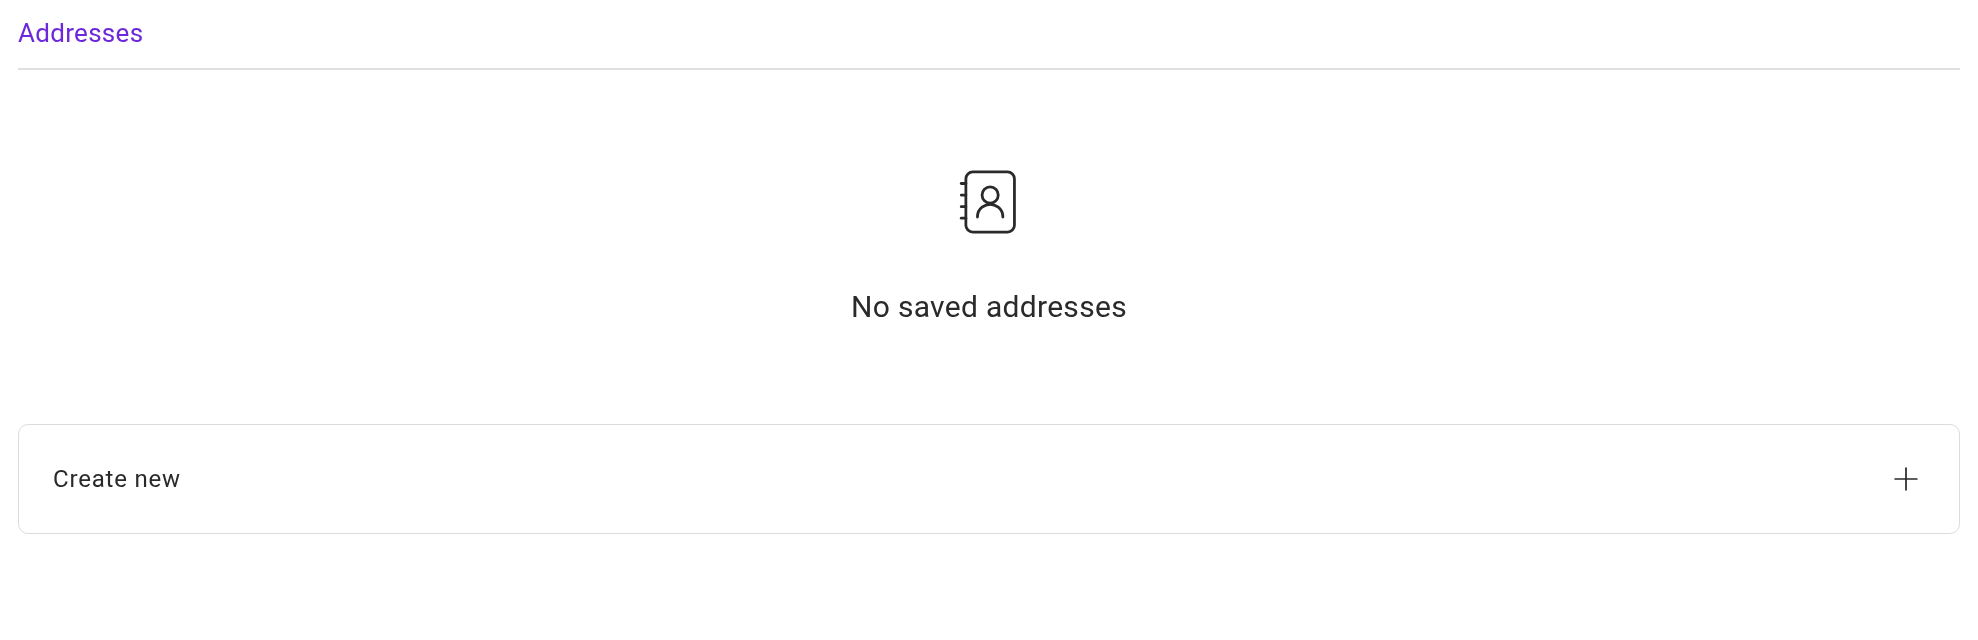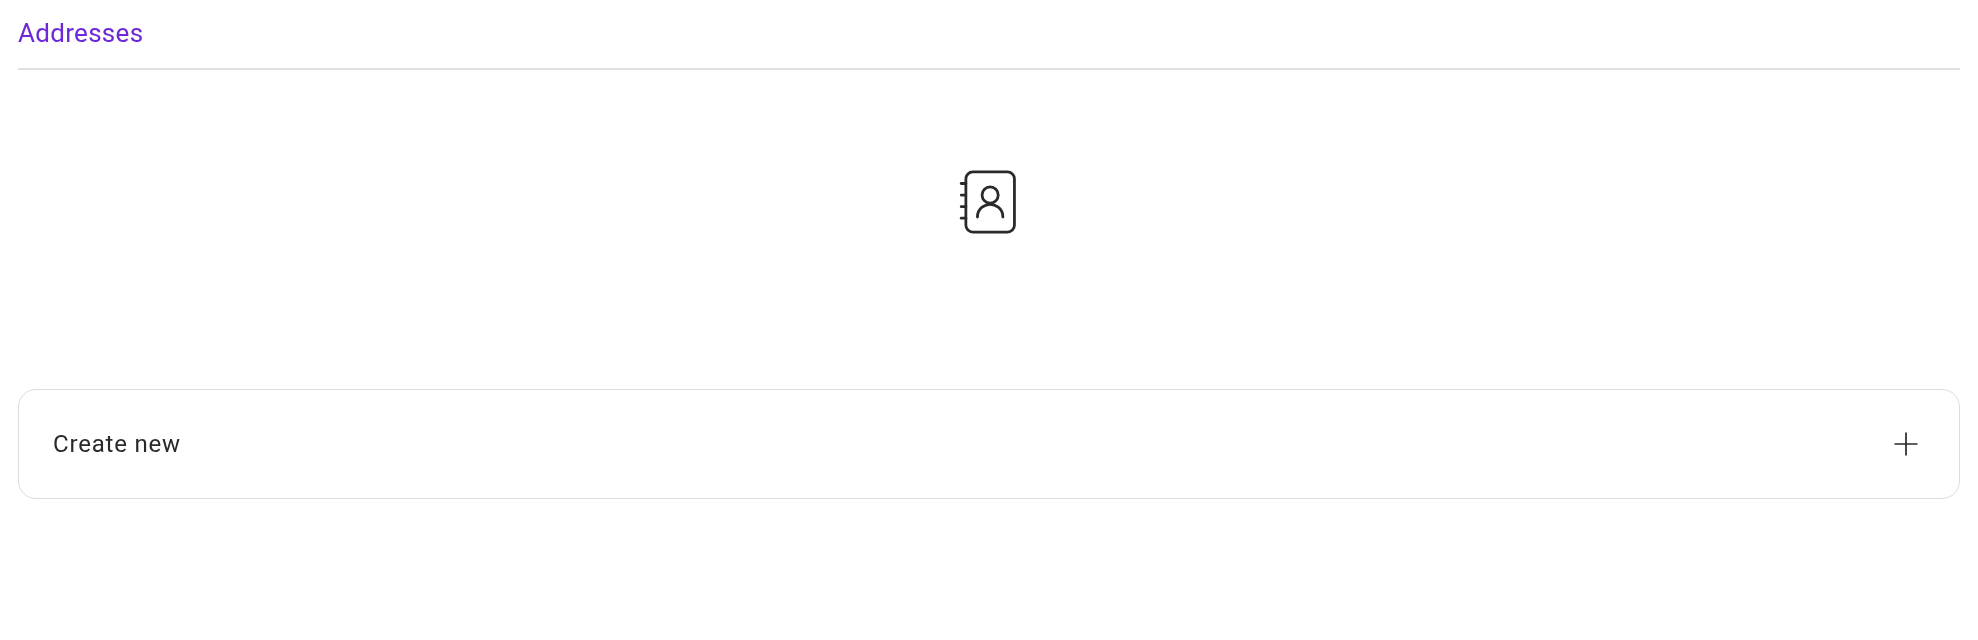--- a/index.html
+++ b/index.html
@@ -40,21 +40,21 @@
       font-size: 30px;
       font-weight: 400;
       color: #2a2a2a;
       letter-spacing: 0.3px;
     }
     .create-row {
       display: flex;
       align-items: center;
       justify-content: space-between;
       border: 1px solid #dcdcdc;
-      border-radius: 18px;
+      border-radius: 10px;
       padding: 40px 40px 40px 34px;
       cursor: pointer;
       margin-top: 5px;
     }
     .create-label {
       font-size: 24px;
       font-weight: 400;
       color: #2a2a2a;
       letter-spacing: 0.8px;
     }
@@ -74,20 +74,21 @@
     <svg viewBox="0 0 64 64" fill="none" stroke="#2a2a2a" stroke-width="2.4" stroke-linecap="round" stroke-linejoin="round">
       <rect x="12" y="6" width="42" height="52" rx="6" ry="6"></rect>
       <line x1="8" y1="16" x2="12" y2="16"></line>
       <line x1="8" y1="26" x2="12" y2="26"></line>
       <line x1="8" y1="36" x2="12" y2="36"></line>
       <line x1="8" y1="46" x2="12" y2="46"></line>
       <circle cx="33" cy="26" r="7"></circle>
       <path d="M22 45 C22 37 29 34 33 34 C37 34 44 37 44 45"></path>
     </svg>
   </span>
+  <div class="empty-message">No saved addresses</div>
 </div>
 
 <div class="create-row">
   <span class="create-label">Create new</span>
   <span class="plus-icon">
     <svg viewBox="0 0 24 24" fill="none" stroke="#2a2a2a" stroke-width="1.6" stroke-linecap="round">
       <line x1="12" y1="2" x2="12" y2="22"></line>
       <line x1="2" y1="12" x2="22" y2="12"></line>
     </svg>
   </span>

